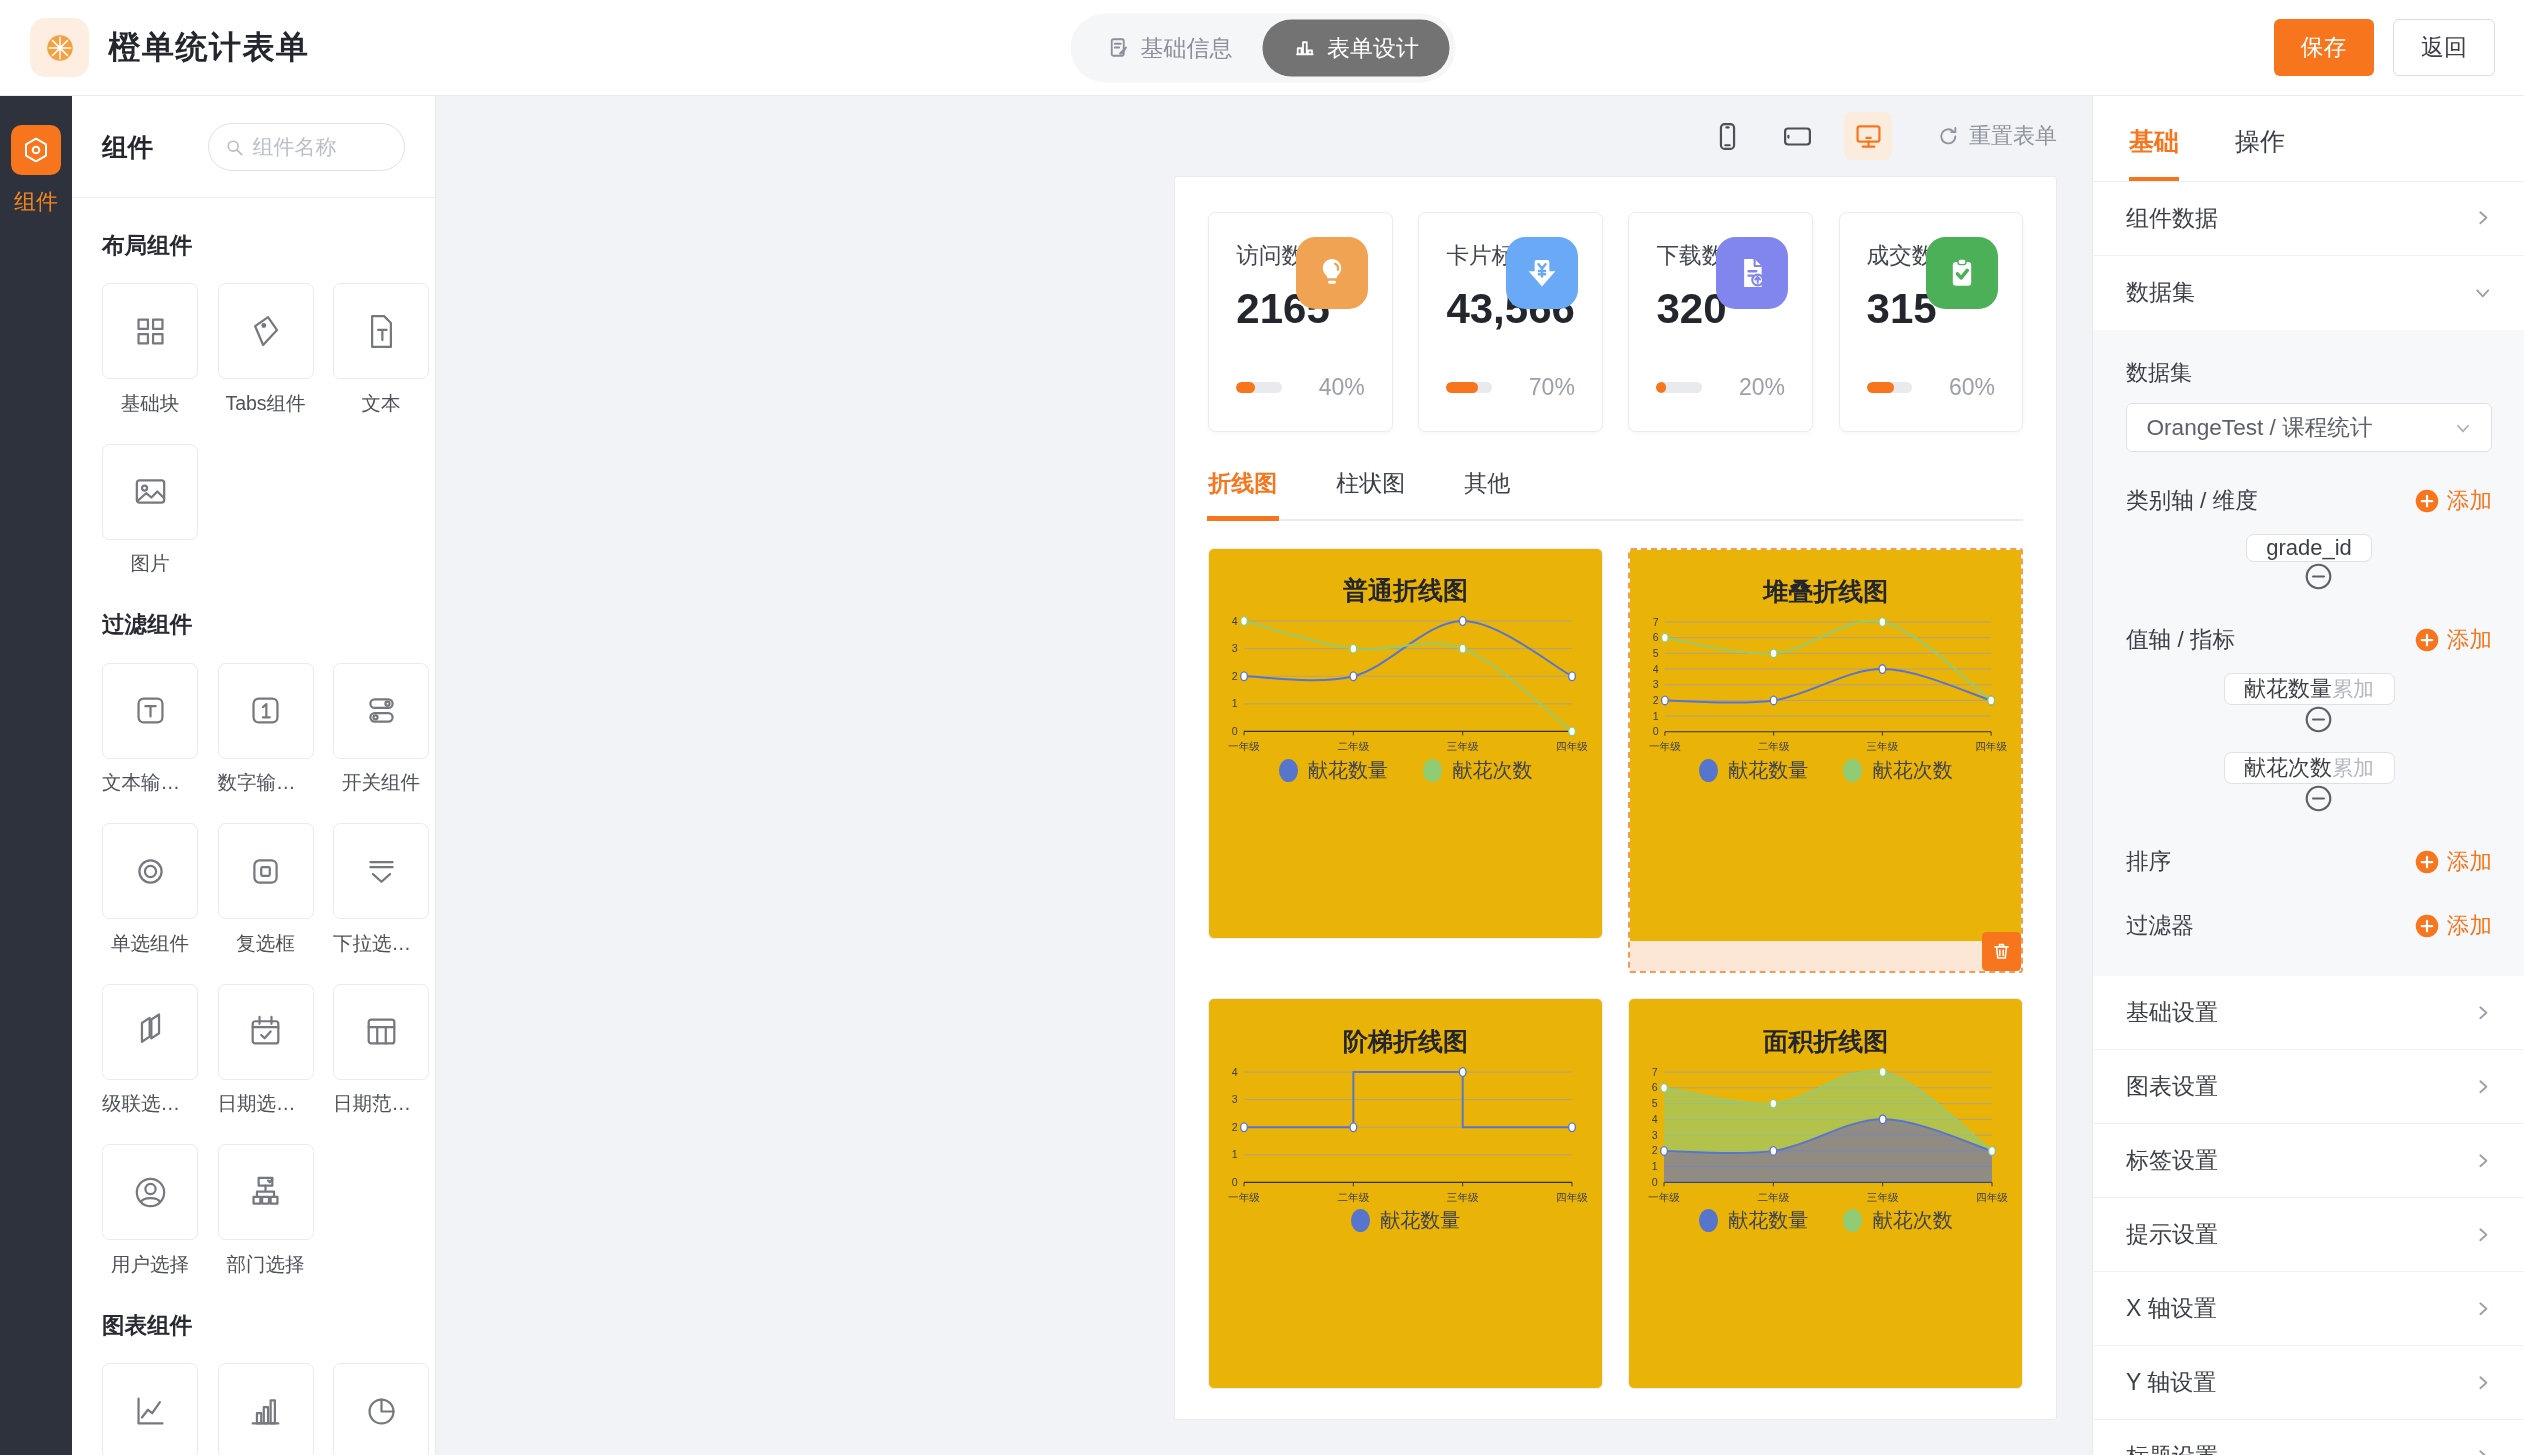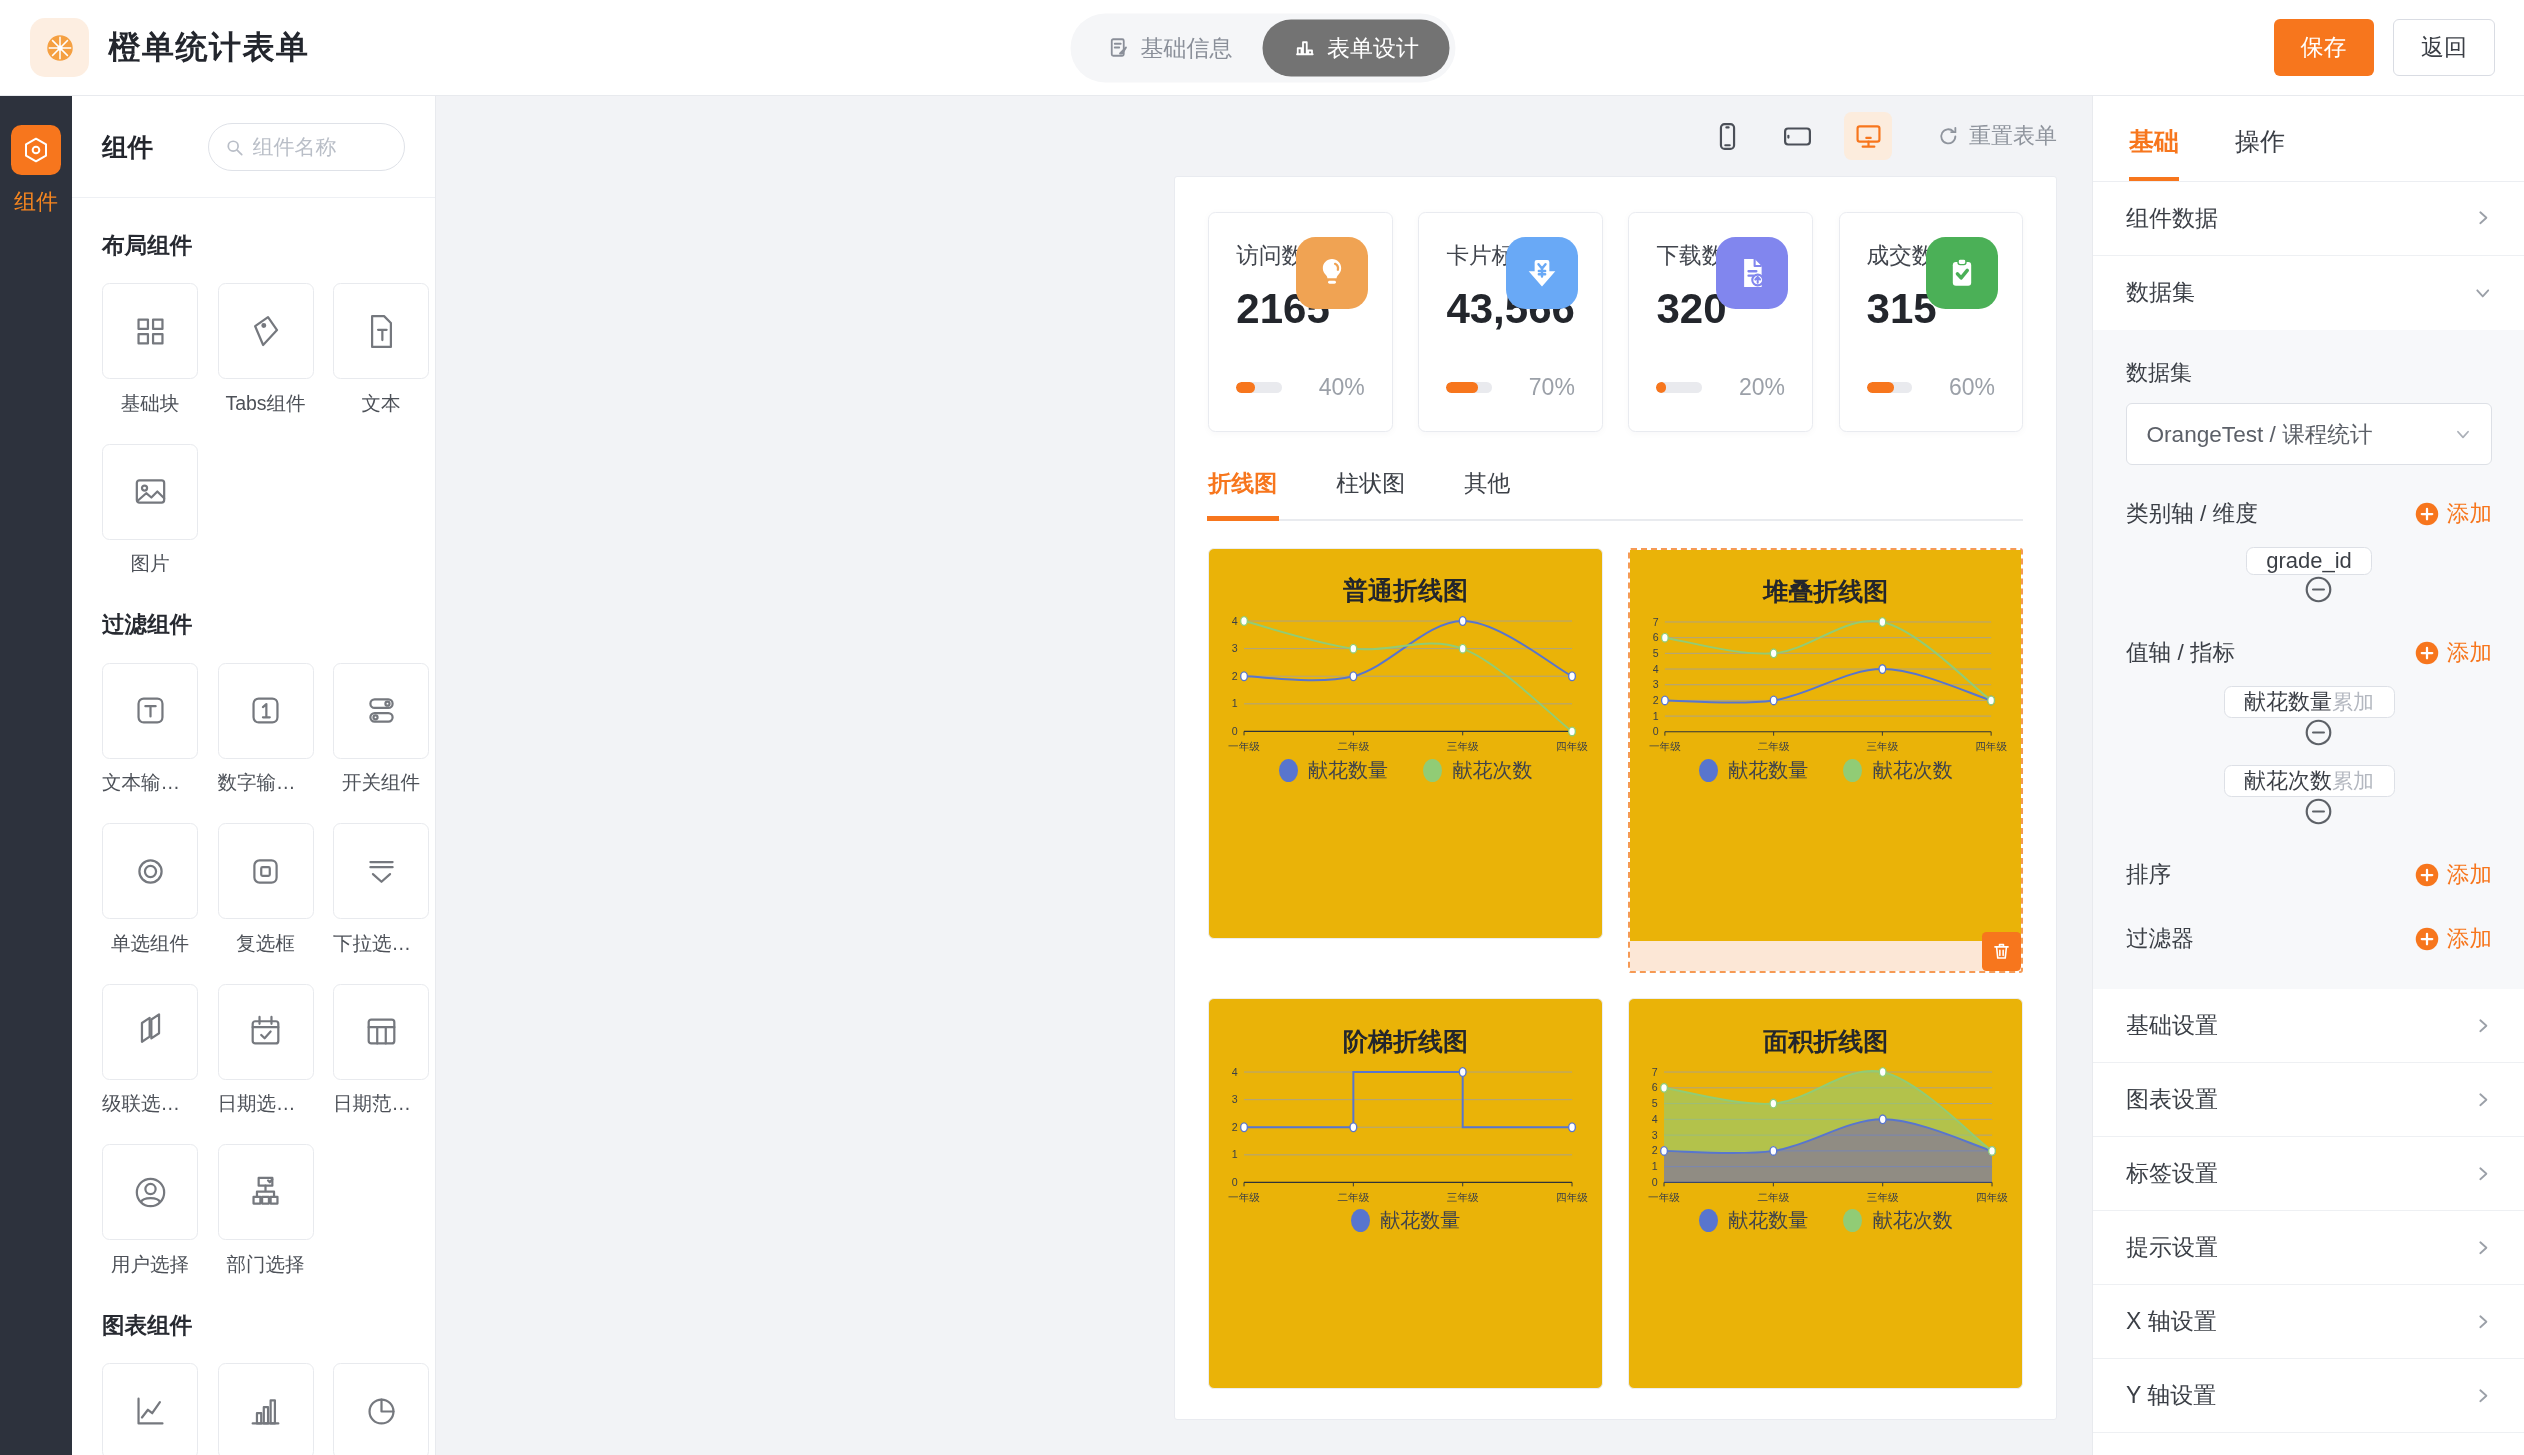--- a/index.html
+++ b/index.html
@@ -101,21 +101,21 @@
   .ptab.active { color:#f7761d; font-weight:bold; }
   .ptab.active::after { content:""; position:absolute; left:50%; transform:translateX(-50%);
     bottom:-0.8px; width:50px; height:4.5px; background:#f7761d; }
   .prow { height:74px; padding:0 33px; display:flex; align-items:center; justify-content:space-between; cursor:pointer; }
   .prow .plabel { font-size:23px; color:#3b3f46; }
   .prow.bordered { border-bottom:0.8px solid #eef0f3; }
   .chev { color:#9ba0a8; }
 
   .gray-sec { background:#f7f8fa; padding:22.6px 33px 35px; }
   .glabel { font-size:22px; color:#3b3f46; margin:6px 0 15px; }
-  .pselect { height:62px; background:#fff; border:1.2px solid #dde0e6; border-radius:6px;
+  .pselect { height:49px; background:#fff; border:1.2px solid #dde0e6; border-radius:6px;
     display:flex; align-items:center; justify-content:space-between; padding:0 19.5px; cursor:pointer; }
   .pselect .val { font-size:22.6px; color:#5c6068; }
   .group-head { margin-top:33px; display:flex; align-items:center; justify-content:space-between;gap:33px; }
   .group-head .glt { font-size:22.6px; color:#3b3f46; }
   .add-link { display:flex; align-items:center; gap:7.5px; color:#f7761d; font-size:22.6px; cursor:pointer; }
   .field-row { margin-top:18px; display:flex; align-items:center;flex-direction:column; }
   .field-box { flex:1; height:57px; background:#fff; border:1.2px solid #dde0e6; border-radius:7.5px;
     display:flex; align-items:center; justify-content:space-between; padding:0 19.5px; }
   .fname { font-size:22px; color:#3b3f46; }
   .ftag { font-size:21px; color:#b4b8c0; }

